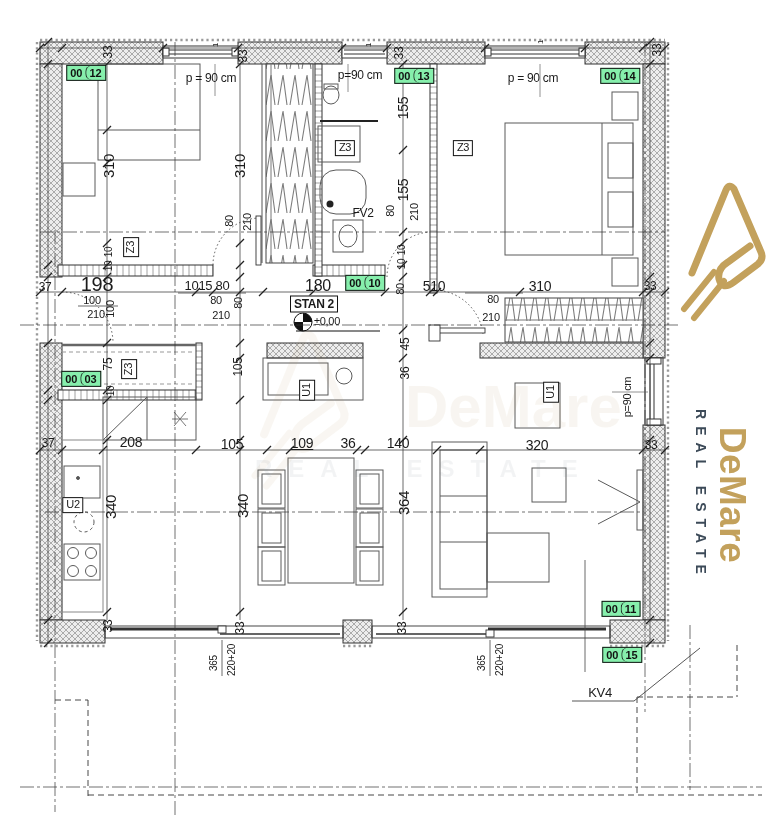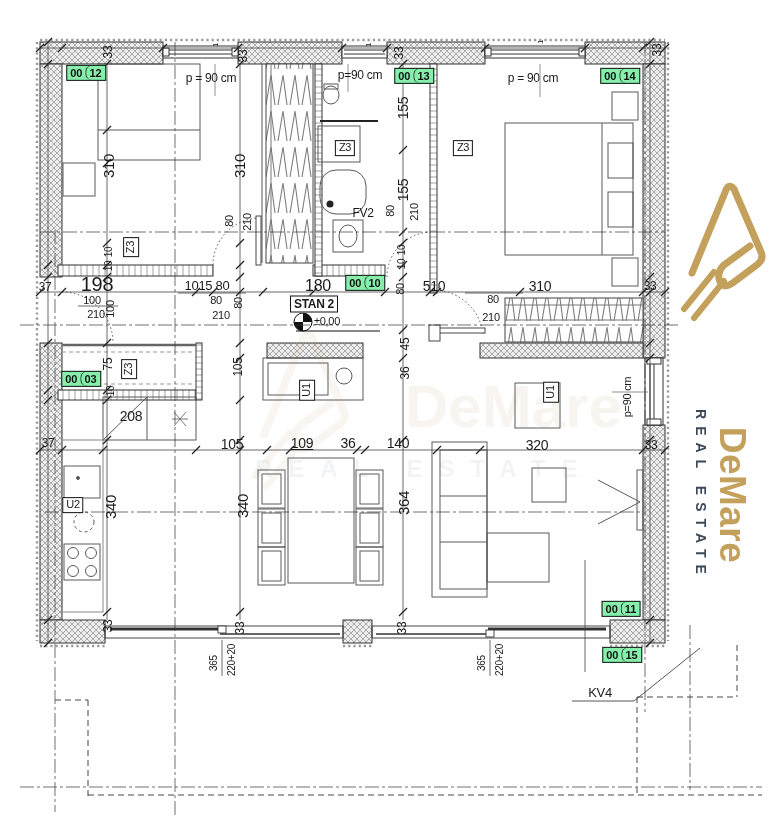--- a/index.html
+++ b/index.html
@@ -357,21 +357,21 @@
       <span class="dim" style="font-size: 11px; left: 493px; top: 299px; position: absolute; transform: translate(-50%, -50%);">80</span>
       <span class="dim" style="font-size: 11px; left: 491px; top: 317px; position: absolute; transform: translate(-50%, -50%);">210</span>
       <span class="dim" style="font-size: 14px; left: 540px; top: 286px; position: absolute; transform: translate(-50%, -50%);">310</span>
       <span class="dim" style="font-size: 12px; left: 650px; top: 286px; position: absolute; transform: translate(-50%, -50%);">33</span>
       <span class="dim" style="font-size: 12px; left: 108px; top: 364px; position: absolute; transform: translate(-50%, -50%) rotate(-90deg);">75</span>
       <span class="dim" style="font-size: 10px; left: 110px; top: 391px; position: absolute; transform: translate(-50%, -50%) rotate(-90deg);">10</span>
       <span class="dim" style="font-size: 12px; left: 238px; top: 367px; position: absolute; transform: translate(-50%, -50%) rotate(-90deg);">105</span>
       <span class="dim" style="font-size: 12px; left: 405px; top: 344px; position: absolute; transform: translate(-50%, -50%) rotate(-90deg);">45</span>
       <span class="dim" style="font-size: 12px; left: 405px; top: 373px; position: absolute; transform: translate(-50%, -50%) rotate(-90deg);">36</span>
       <span class="dim" style="font-size: 12px; left: 48px; top: 443px; position: absolute; transform: translate(-50%, -50%);">37</span>
-      <span class="dim" style="font-size: 14px; left: 131px; top: 416px; position: absolute; transform: translate(-50%, -50%);">208</span>
+      <span class="dim" style="font-size: 14px; left: 131px; top: 442px; position: absolute; transform: translate(-50%, -50%);">208</span>
       <span class="dim" style="font-size: 14px; left: 232px; top: 444px; position: absolute; transform: translate(-50%, -50%);">105</span>
       <span class="dim" style="font-size: 14px; left: 302px; top: 443px; position: absolute; transform: translate(-50%, -50%); text-decoration: underline;">109</span>
       <span class="dim" style="font-size: 14px; left: 348px; top: 443px; position: absolute; transform: translate(-50%, -50%);">36</span>
       <span class="dim" style="font-size: 14px; left: 398px; top: 443px; position: absolute; transform: translate(-50%, -50%);">140</span>
       <span class="dim" style="font-size: 14px; left: 537px; top: 445px; position: absolute; transform: translate(-50%, -50%);">320</span>
       <span class="dim" style="font-size: 12px; left: 651px; top: 445px; position: absolute; transform: translate(-50%, -50%);">33</span>
       <span class="dim" style="font-size: 15px; left: 110px; top: 507px; position: absolute; transform: translate(-50%, -50%) rotate(-90deg);">340</span>
       <span class="dim" style="font-size: 15px; left: 242px; top: 506px; position: absolute; transform: translate(-50%, -50%) rotate(-90deg);">340</span>
       <span class="dim" style="font-size: 15px; left: 403px; top: 503px; position: absolute; transform: translate(-50%, -50%) rotate(-90deg);">364</span>
       <span class="dim" style="font-size: 12px; left: 108px; top: 626px; position: absolute; transform: translate(-50%, -50%) rotate(-90deg);">33</span>

